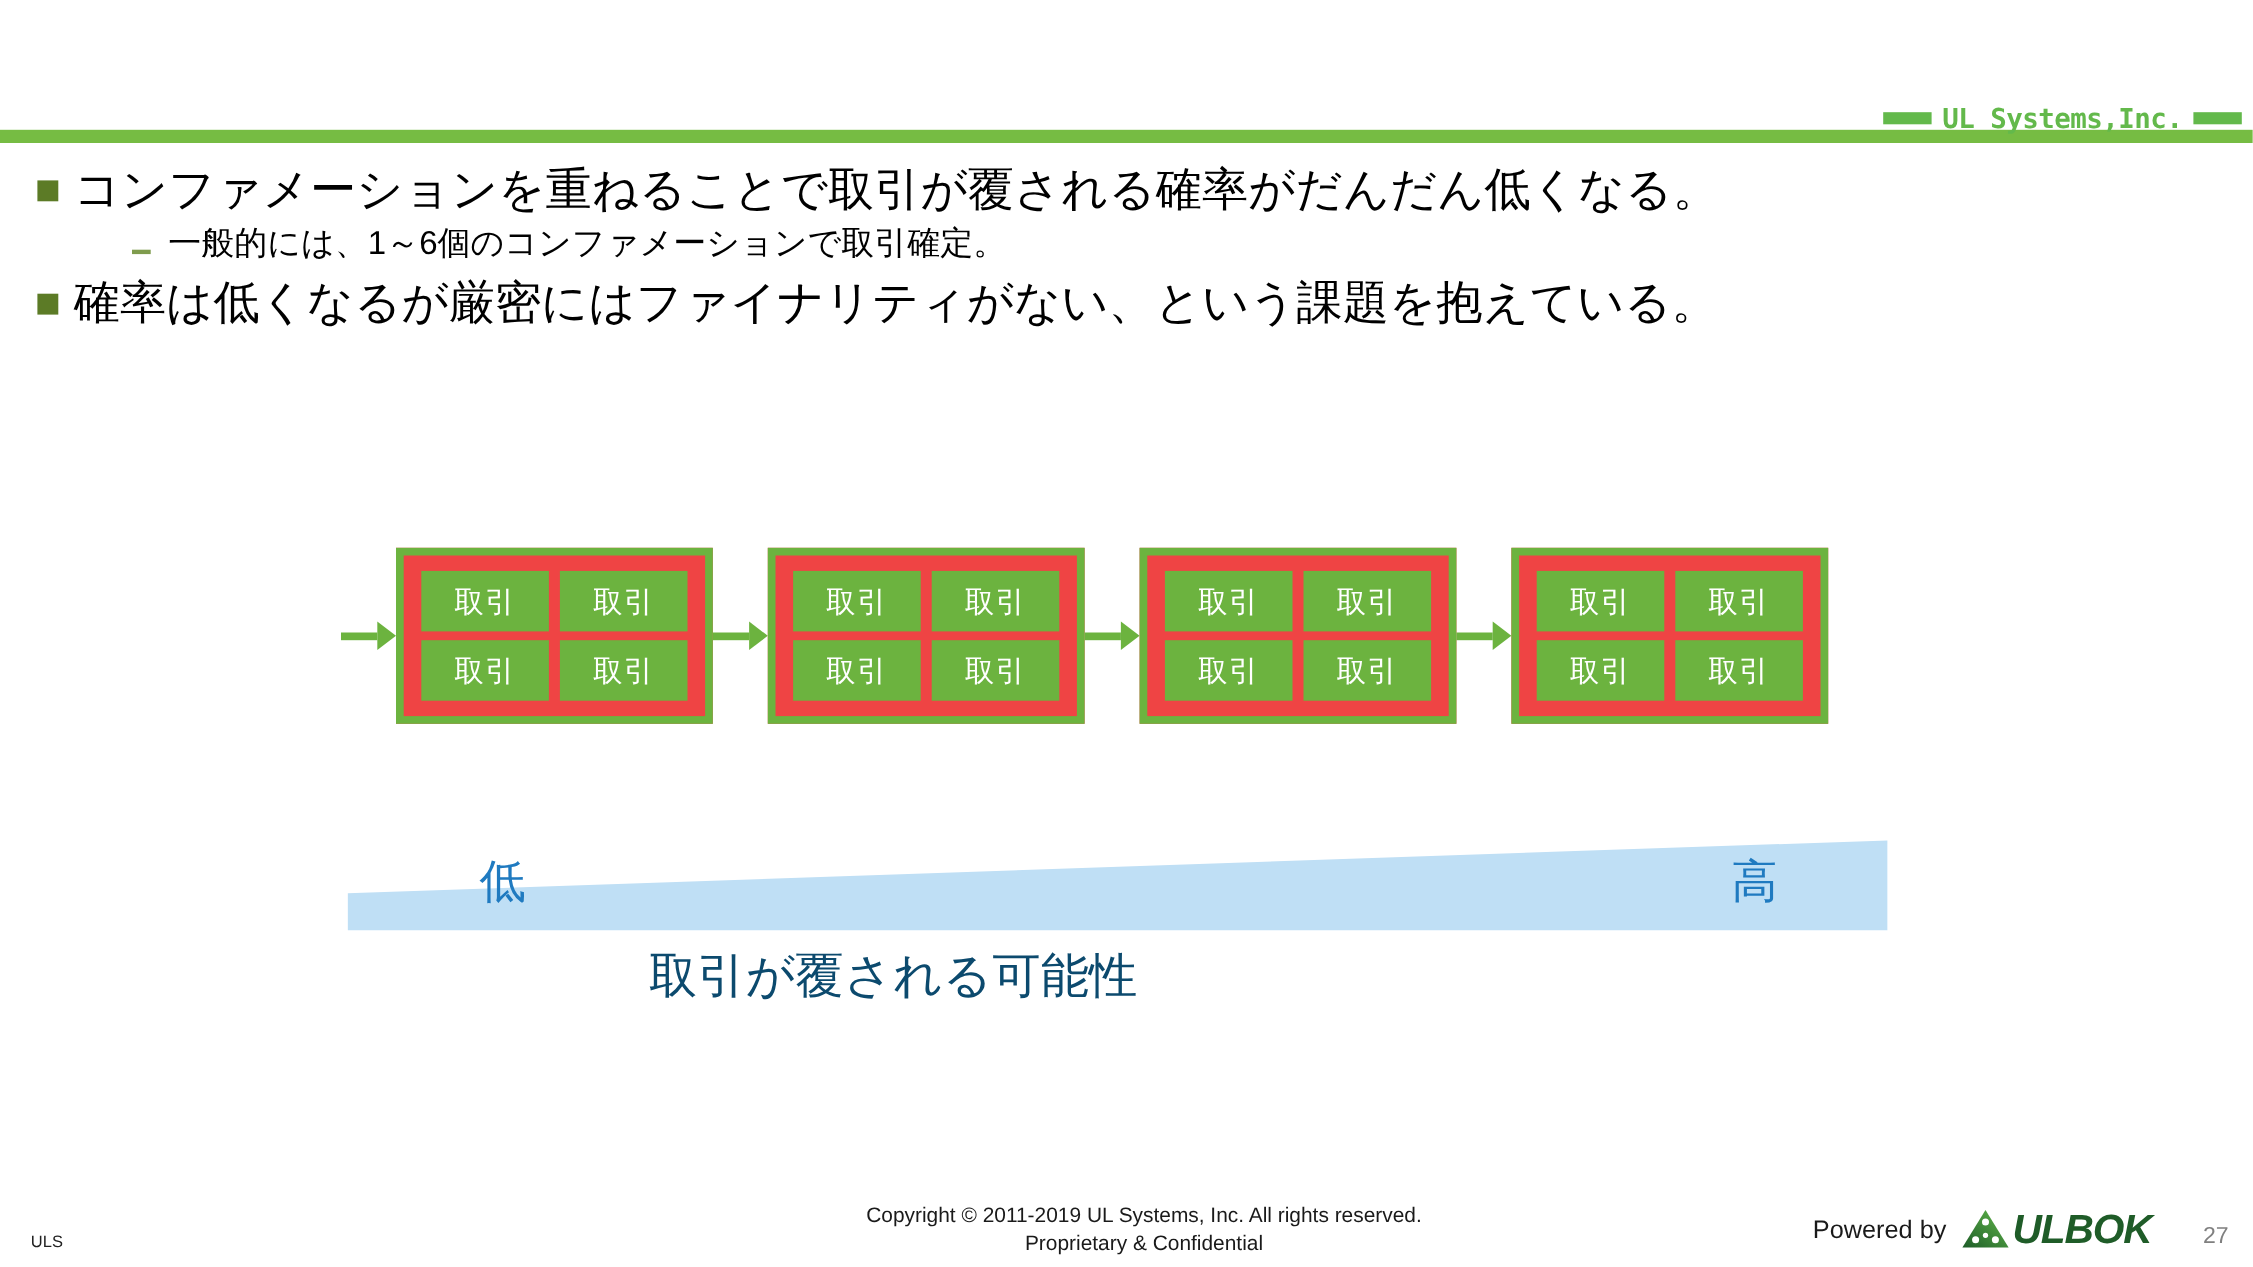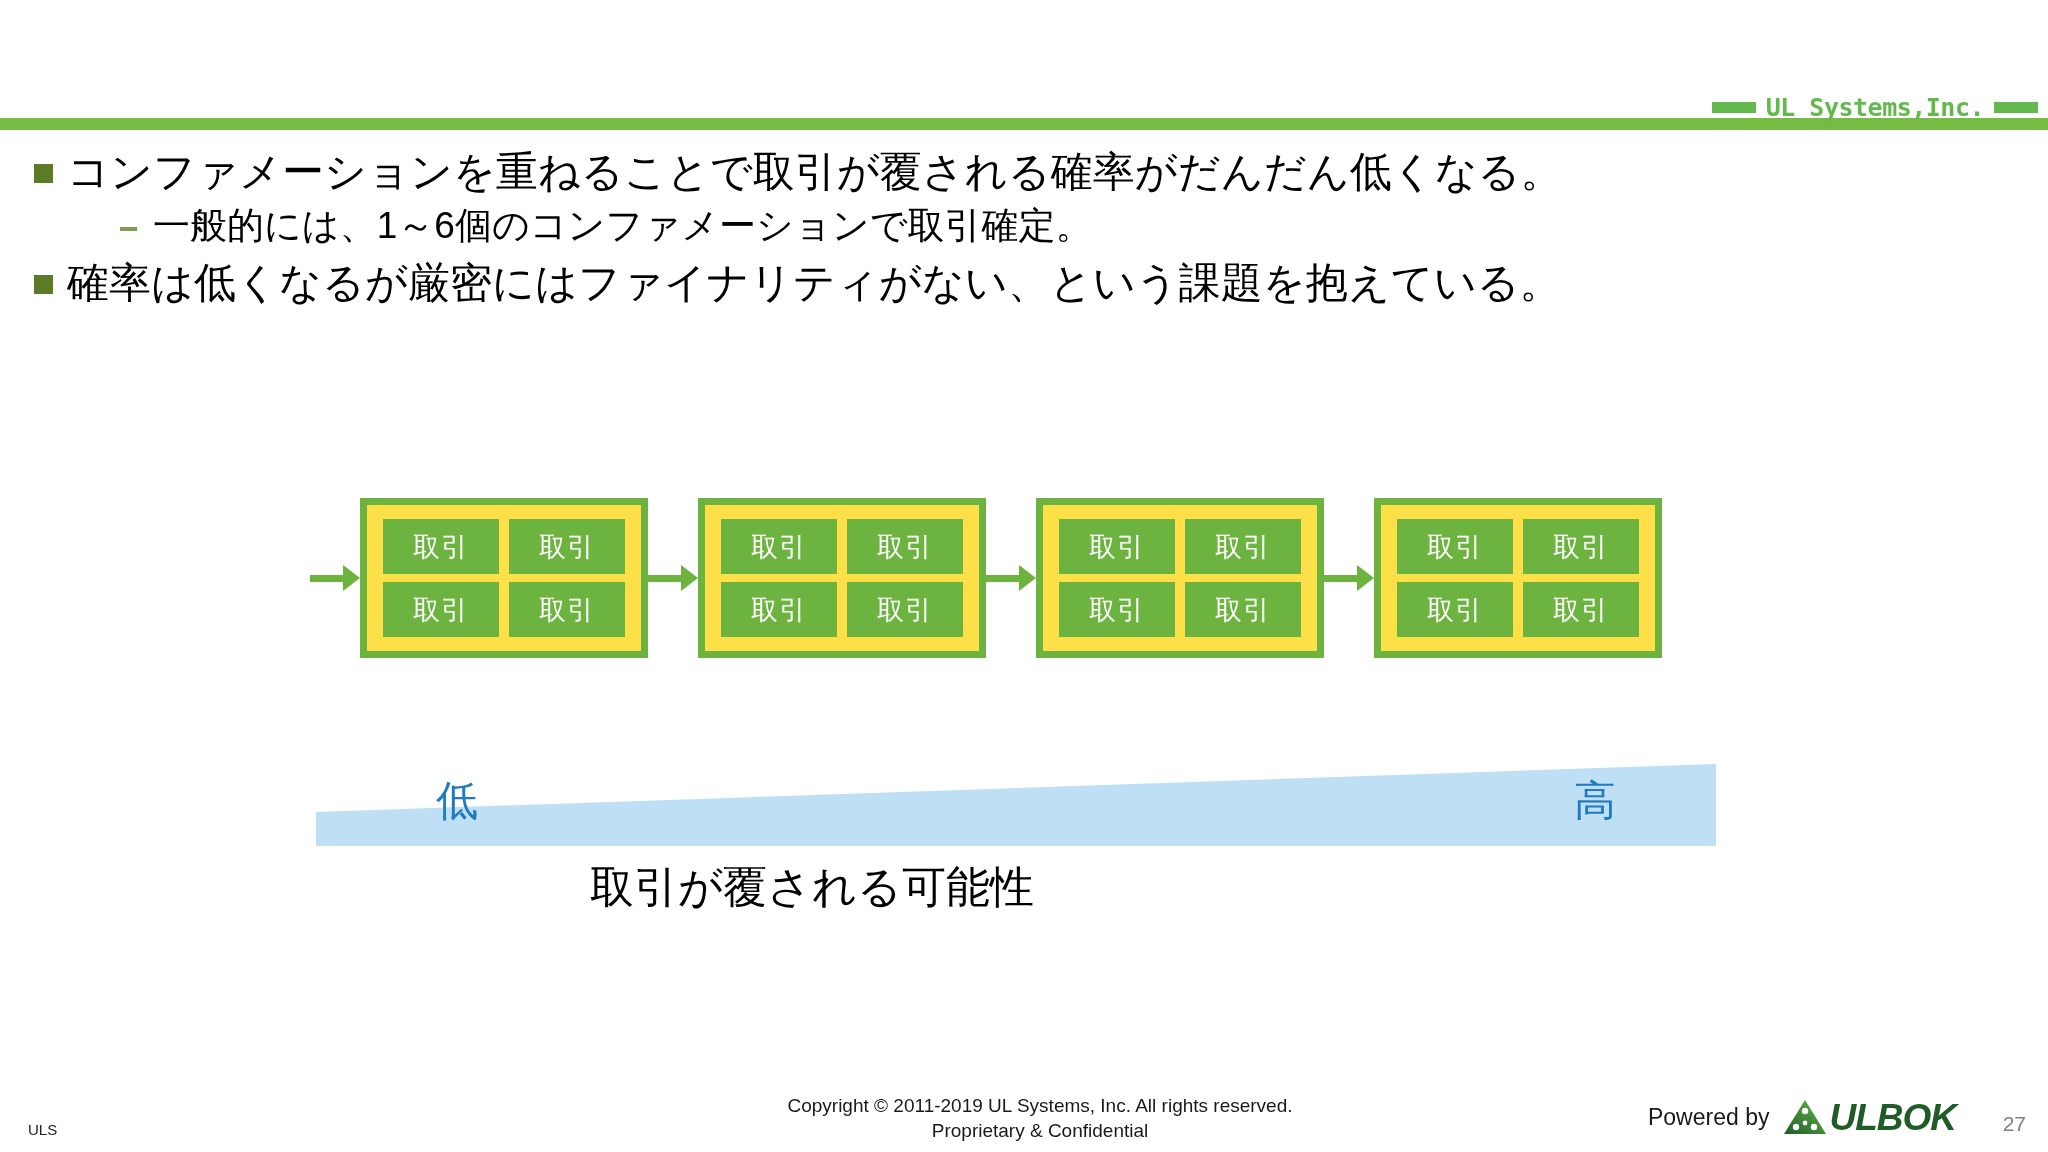--- a/index.html
+++ b/index.html
@@ -89,21 +89,21 @@
     margin-left: 86px;
     margin-bottom: 8px;
   }
   .b2-marker {
     width: 17px; height: 4px;
     background: #7f9c4d;
     margin-top: 24px;
     flex: 0 0 auto;
   }
   .b2-text {
-    font-size: 37px;
+    font-size: 30px;
     line-height: 1.25;
     color: #000000;
     white-space: nowrap;
   }
 
   
   .diagram {
     position: absolute;
     left: 310px; top: 498px;
     width: 1290px; height: 160px;
@@ -129,21 +129,21 @@
   .arrow .head {
     width: 0; height: 0;
     border-left: 17px solid #6cb33f;
     border-top: 13px solid transparent;
     border-bottom: 13px solid transparent;
   }
   .block {
     flex: 0 0 auto;
     width: 288px; height: 160px;
     border: 7px solid #6cb33f;
-    background: #fde047;
+    background: #ef4444;
     padding: 14px 16px;
     display: grid;
     grid-template-columns: 1fr 1fr;
     grid-template-rows: 1fr 1fr;
     gap: 8px 10px;
   }
   .tx {
     background: #6cb33f;
     color: #ffffff;
     font-size: 27px;
@@ -172,21 +172,21 @@
   }
   .wedge-low  { left: 120px;  top: 38px; }
   .wedge-high { right: 100px; top: 38px; }
 
   .scale-caption {
     position: absolute;
     left: 0; top: 858px;
     width: 1624px;
     text-align: center;
     font-size: 44px;
-    color: #000000;
+    color: #0c4a6e;
   }
 
   
   .footer-uls {
     position: absolute;
     left: 28px; bottom: 14px;
     font-size: 15px;
     color: #222222;
   }
   .footer-copy {

